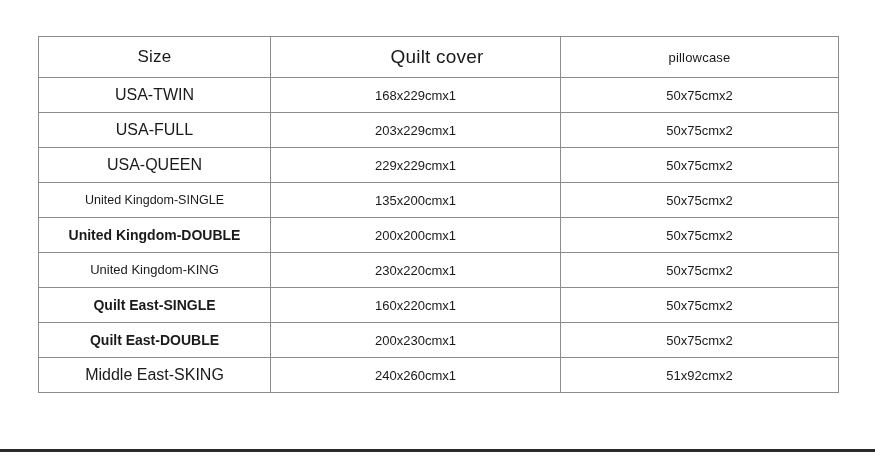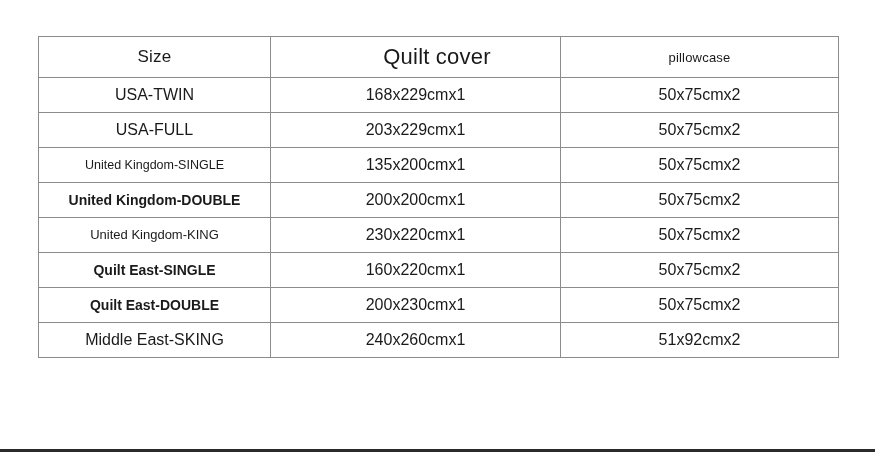--- a/index.html
+++ b/index.html
@@ -44,37 +44,37 @@
   table.size-table col.c2 { width: 290px; }
   table.size-table col.c3 { width: 278px; }
 
   
   tr.head td {
     height: 40px;
     font-size: 20px;
     letter-spacing: 0.2px;
   }
   tr.head td.h-size { font-size: 17px; }
-  tr.head td.h-quilt { font-size: 22px; padding-left: 45px; }
+  tr.head td.h-quilt { font-size: 19px; padding-left: 45px; }
   tr.head td.h-pillow { font-size: 13px; }
 
   
   tbody tr td {
     height: 34px;
     font-size: 16px;
   }
   td.label {
     font-size: 17px;
   }
   
   td.label.sm { font-size: 12.5px; text-align: center; }
   td.label.md { font-size: 14px; font-weight: bold; }
   td.label.lg { font-size: 16px; }
   td.value {
-    font-size: 16px;
+    font-size: 13px;
   }
   td.label.two-line {
     font-size: 13px;
     line-height: 1.05;
   }
   .bottom-rule {
     position: absolute;
     left: 0;
     top: 449px;
     width: 875px;
@@ -105,20 +105,25 @@
             <td class="label lg">USA-TWIN</td>
             <td class="value">168x229cmx1</td>
             <td class="value">50x75cmx2</td>
           </tr>
           <tr>
             <td class="label lg">USA-FULL</td>
             <td class="value">203x229cmx1</td>
             <td class="value">50x75cmx2</td>
           </tr>
           <tr>
+            <td class="label lg">USA-QUEEN</td>
+            <td class="value">229x229cmx1</td>
+            <td class="value">50x75cmx2</td>
+          </tr>
+          <tr>
             <td class="label sm">United Kingdom-SINGLE</td>
             <td class="value">135x200cmx1</td>
             <td class="value">50x75cmx2</td>
           </tr>
           <tr>
             <td class="label md">United Kingdom-DOUBLE</td>
             <td class="value">200x200cmx1</td>
             <td class="value">50x75cmx2</td>
           </tr>
           <tr>

